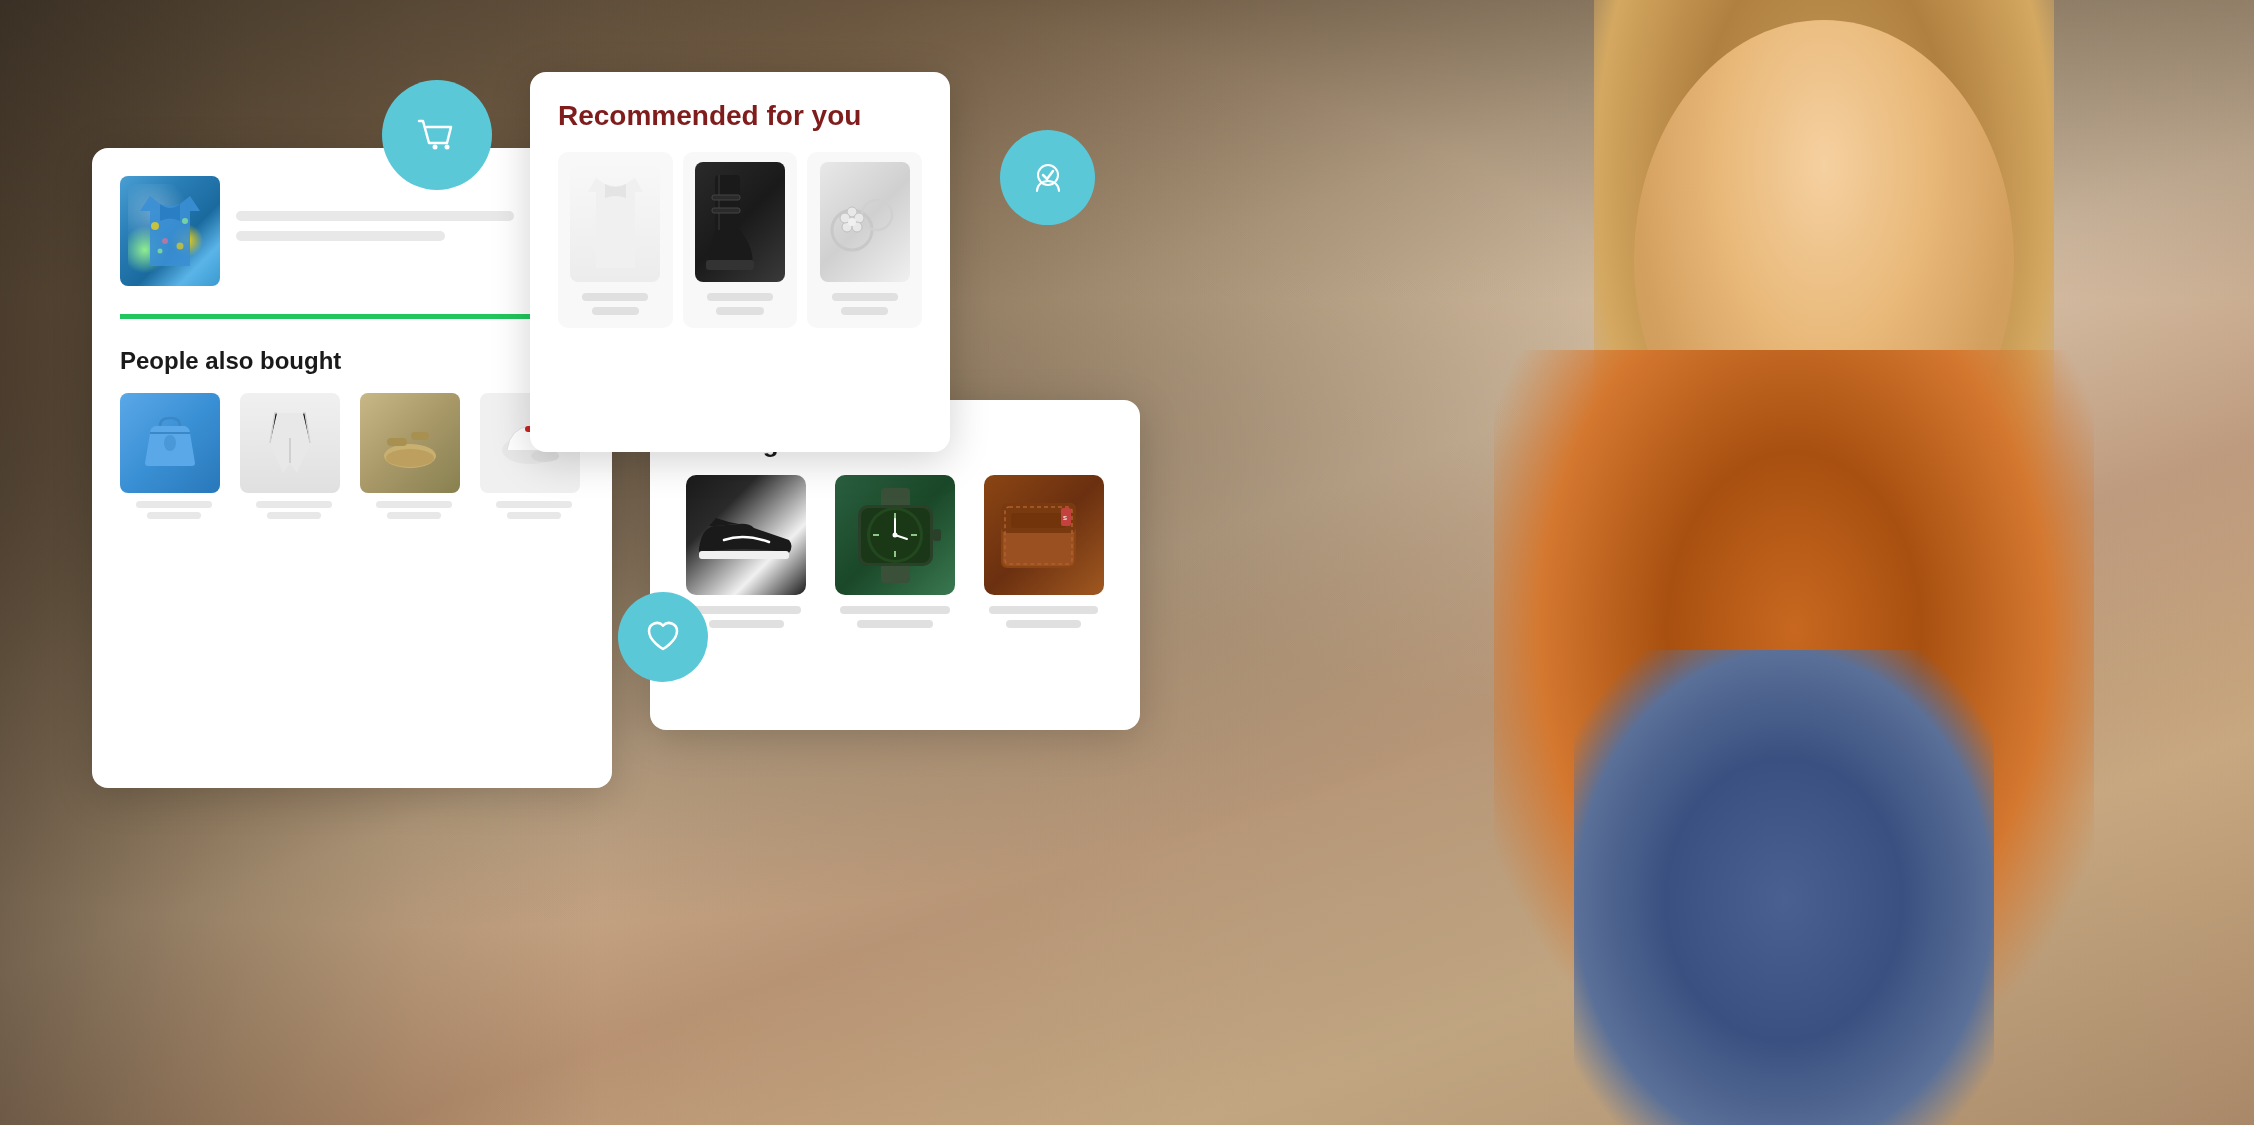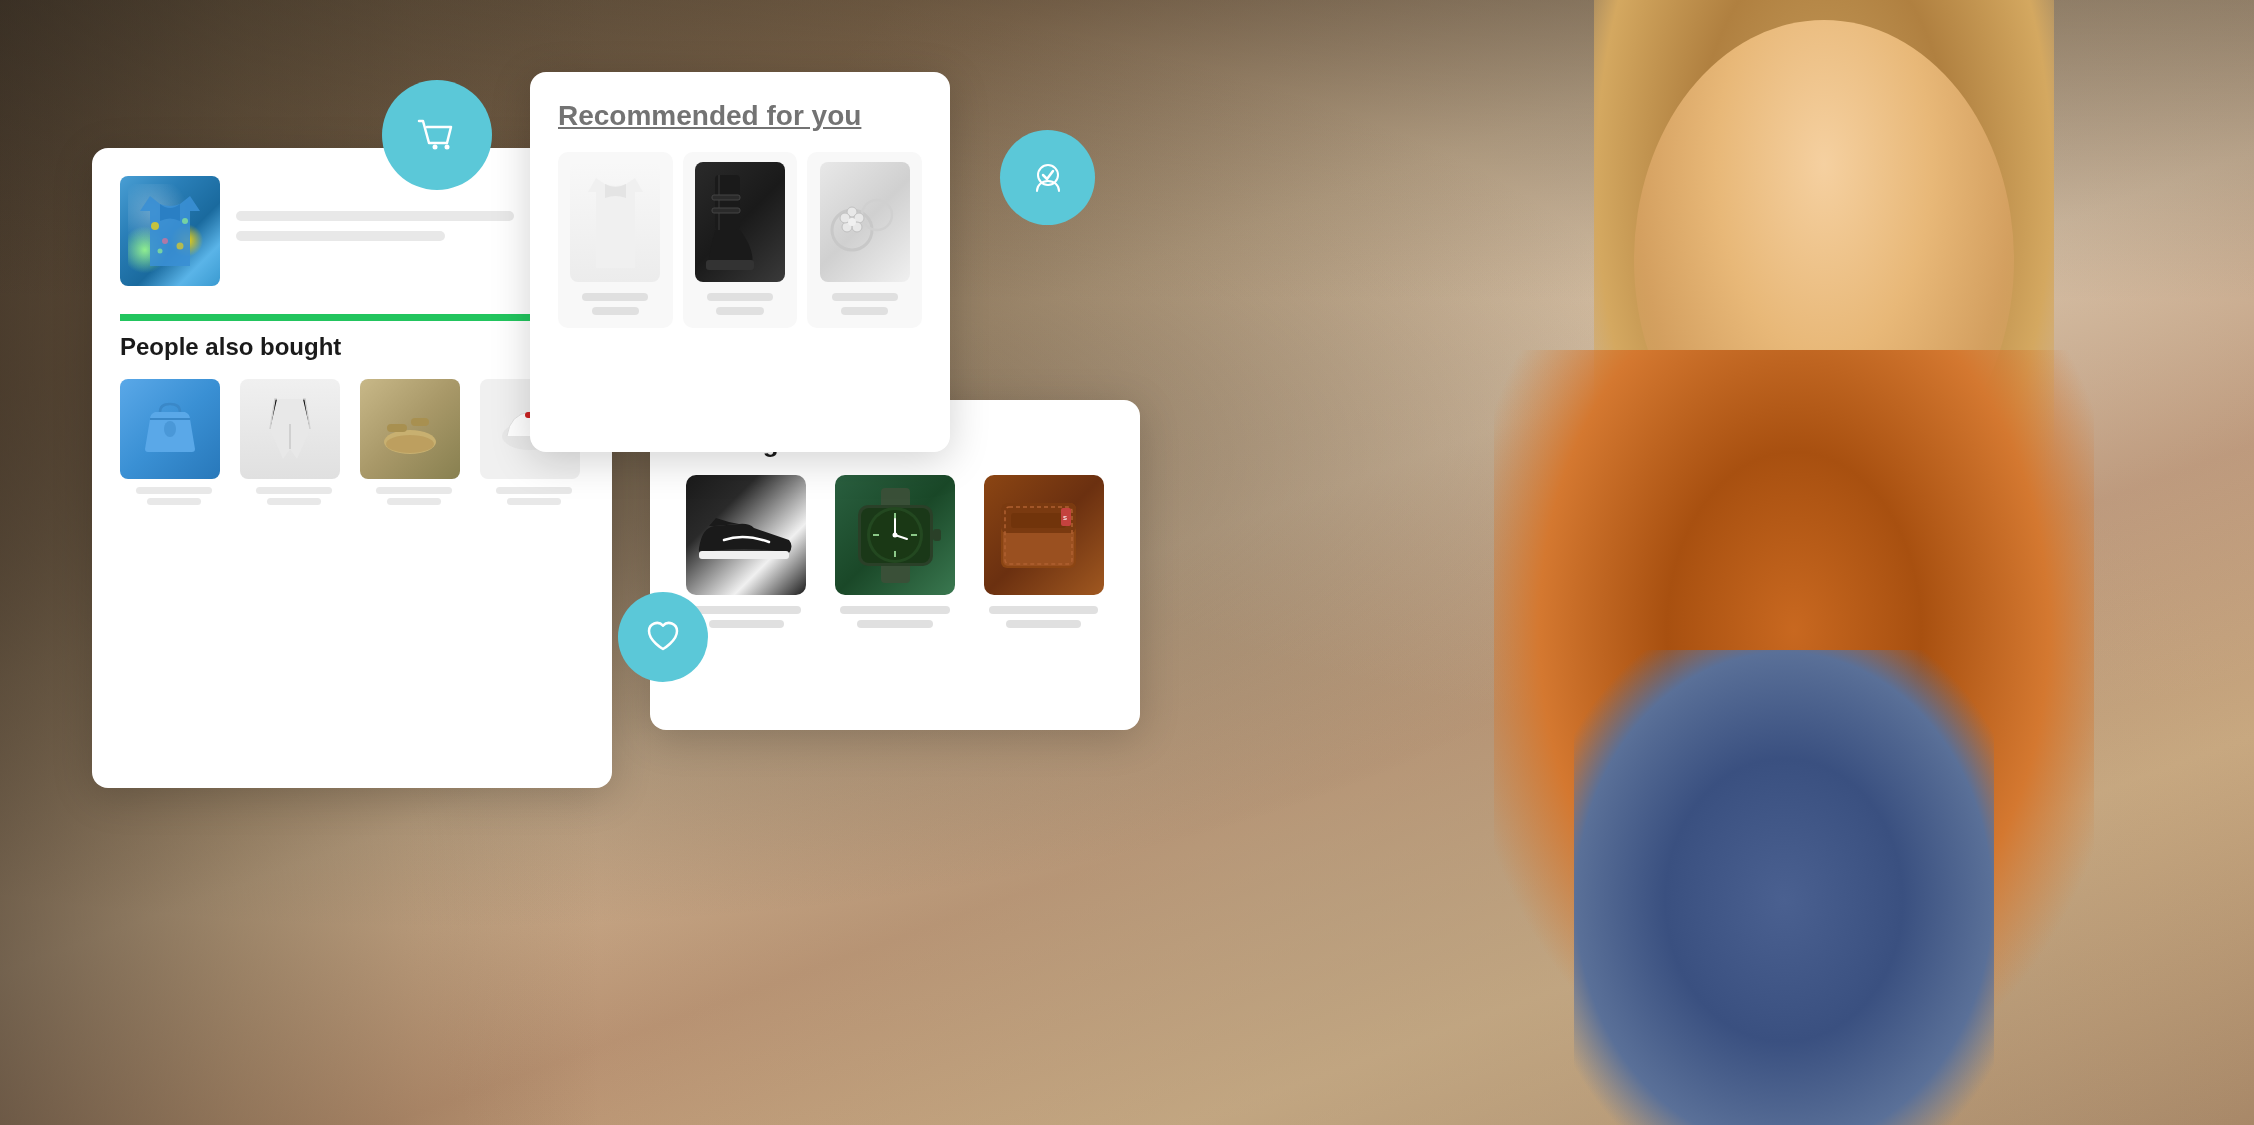--- a/index.html
+++ b/index.html
@@ -34,23 +34,22 @@
       position: absolute;
       background: white;
       border-radius: 16px;
       box-shadow: 0 8px 40px rgba(0,0,0,0.18);
       padding: 28px 28px 24px;
     }
 
     .card-title {
       font-size: 28px;
       font-weight: 700;
-      color: #737373;
+      color: #7f1d1d;
       margin-bottom: 20px;
-      text-decoration: underline;
     }
 
     
     .shopping-cart-card {
       left: 92px;
       top: 148px;
       width: 520px;
       height: 640px;
     }
 
@@ -88,22 +87,22 @@
       width: 60%;
     }
 
     .line-medium {
       width: 80%;
     }
 
     
     .also-bought-section {
       margin-top: 28px;
-      padding-top: 12px;
-      border-top: 7px solid #22c55e;
+      padding-top: 28px;
+      border-top: 5px solid #22c55e;
     }
 
     .section-title {
       font-size: 24px;
       font-weight: 700;
       color: #1a1a1a;
       margin-bottom: 18px;
     }
 
     .product-row {

